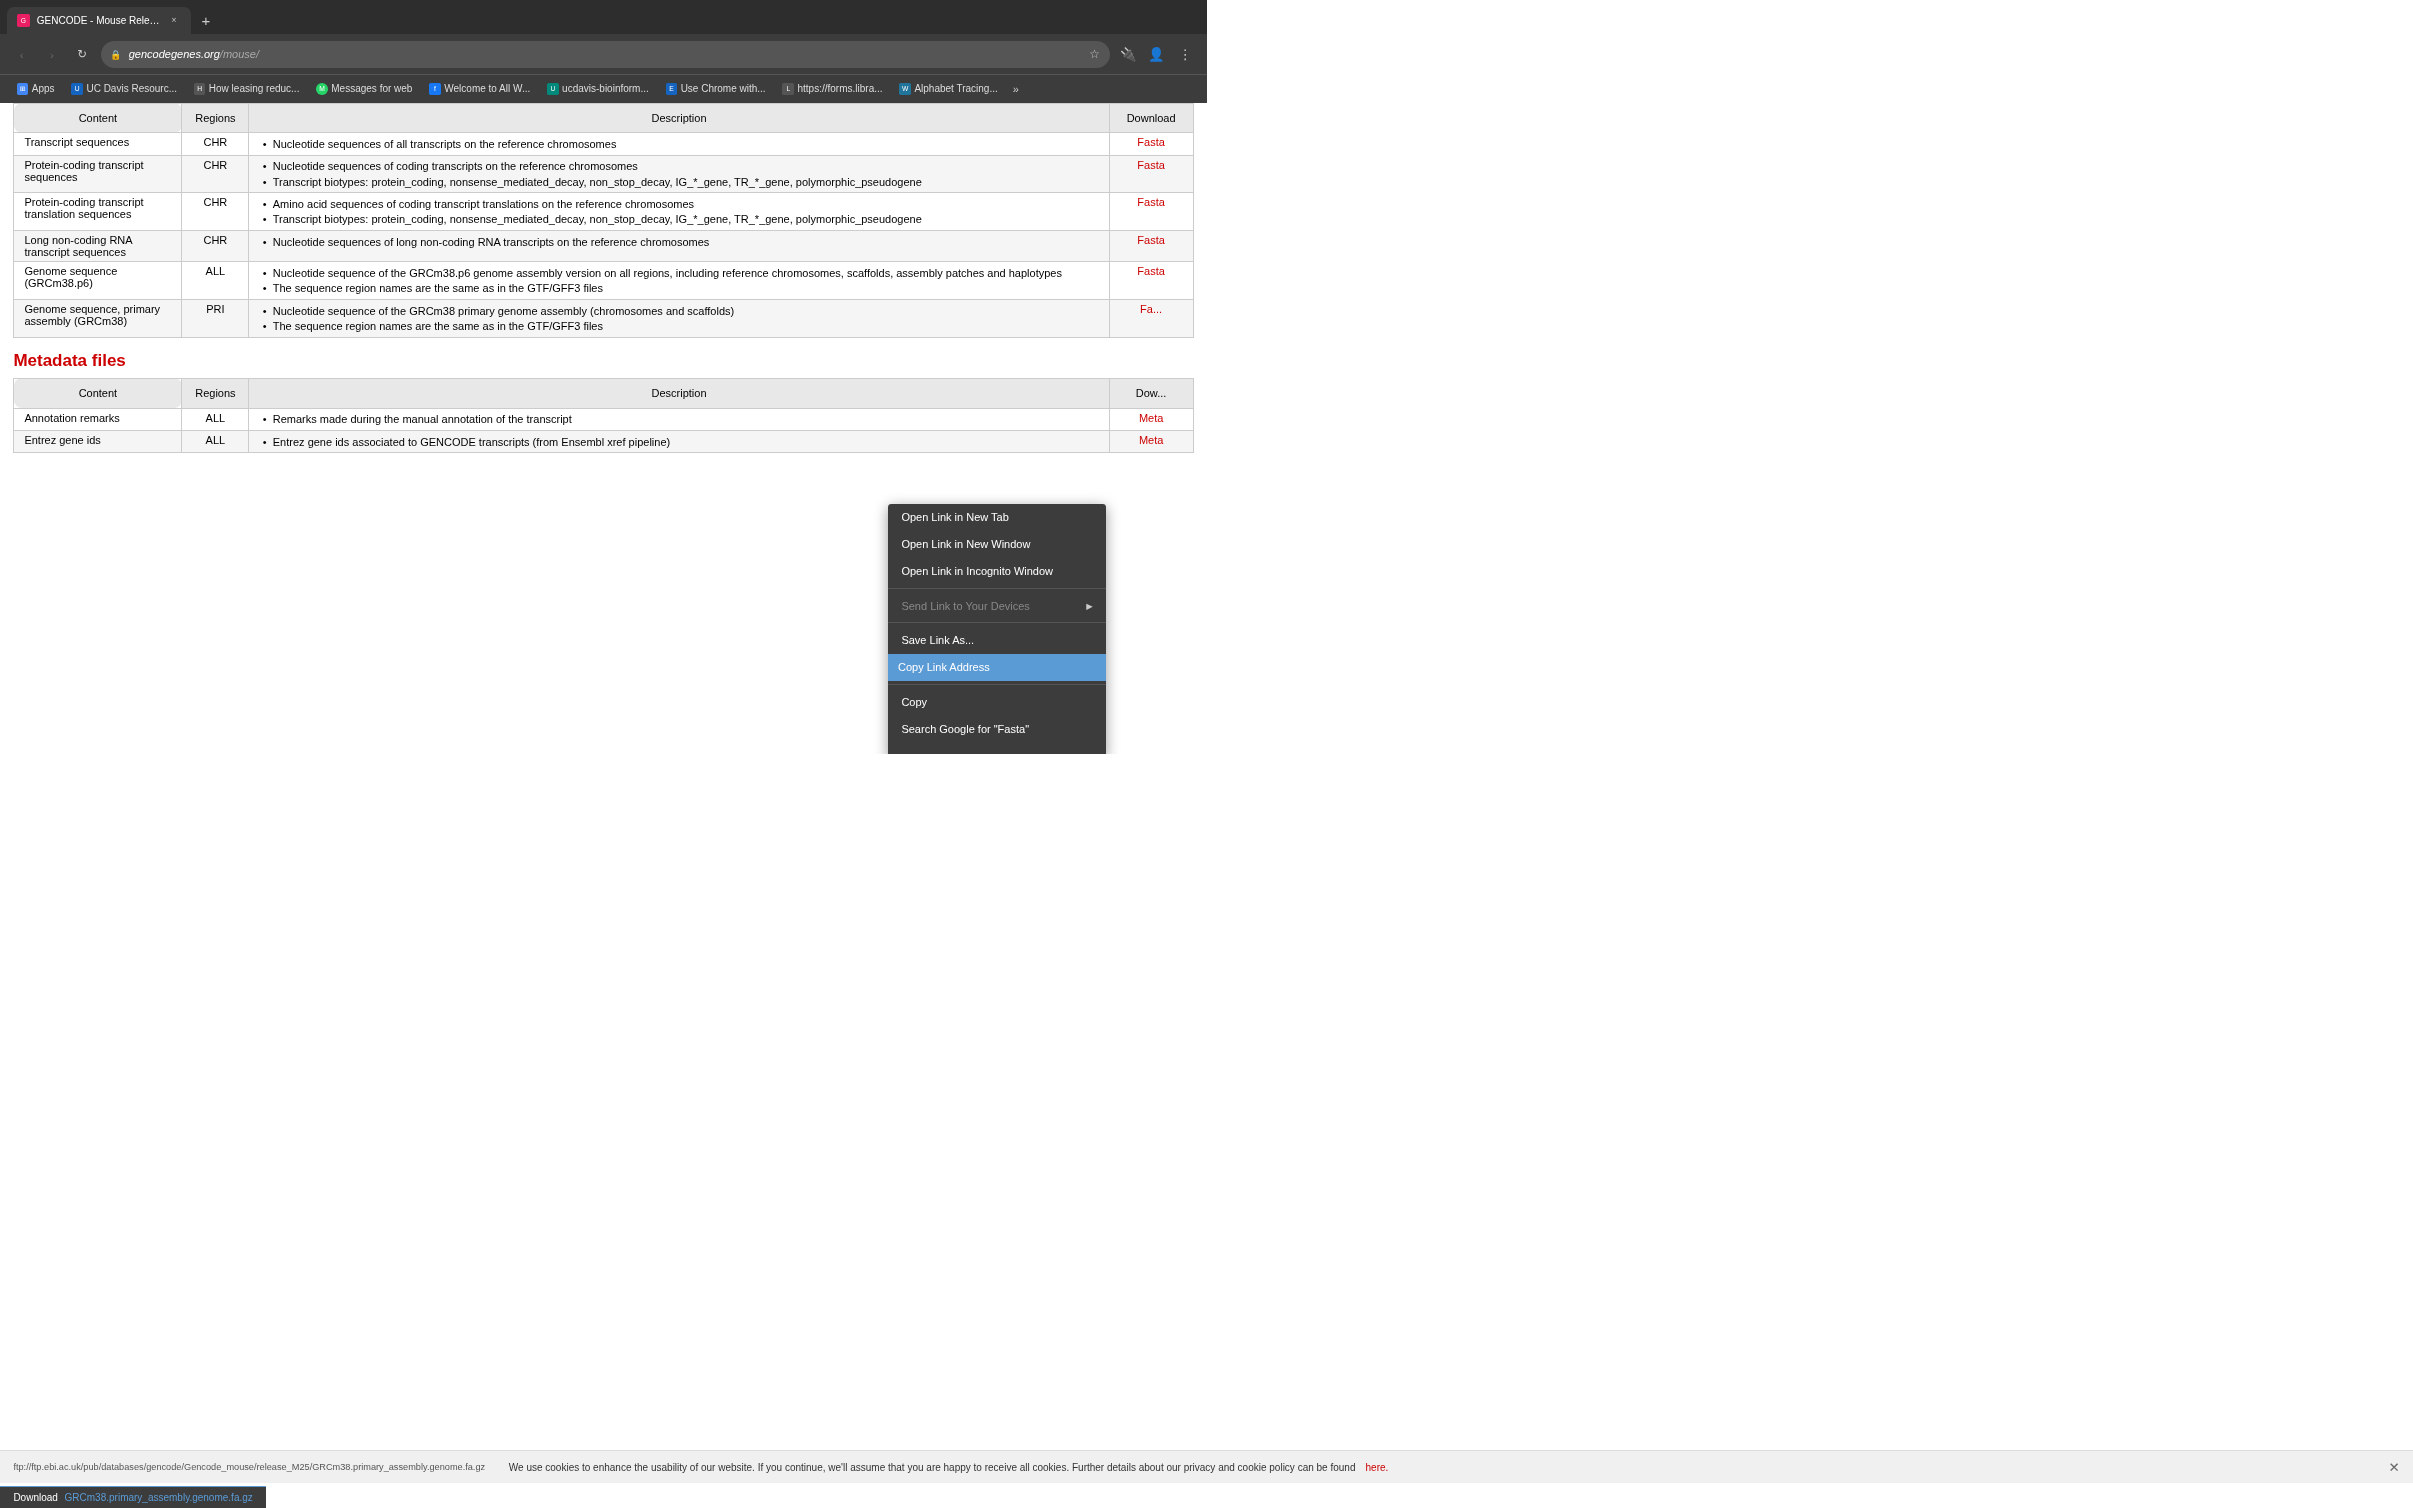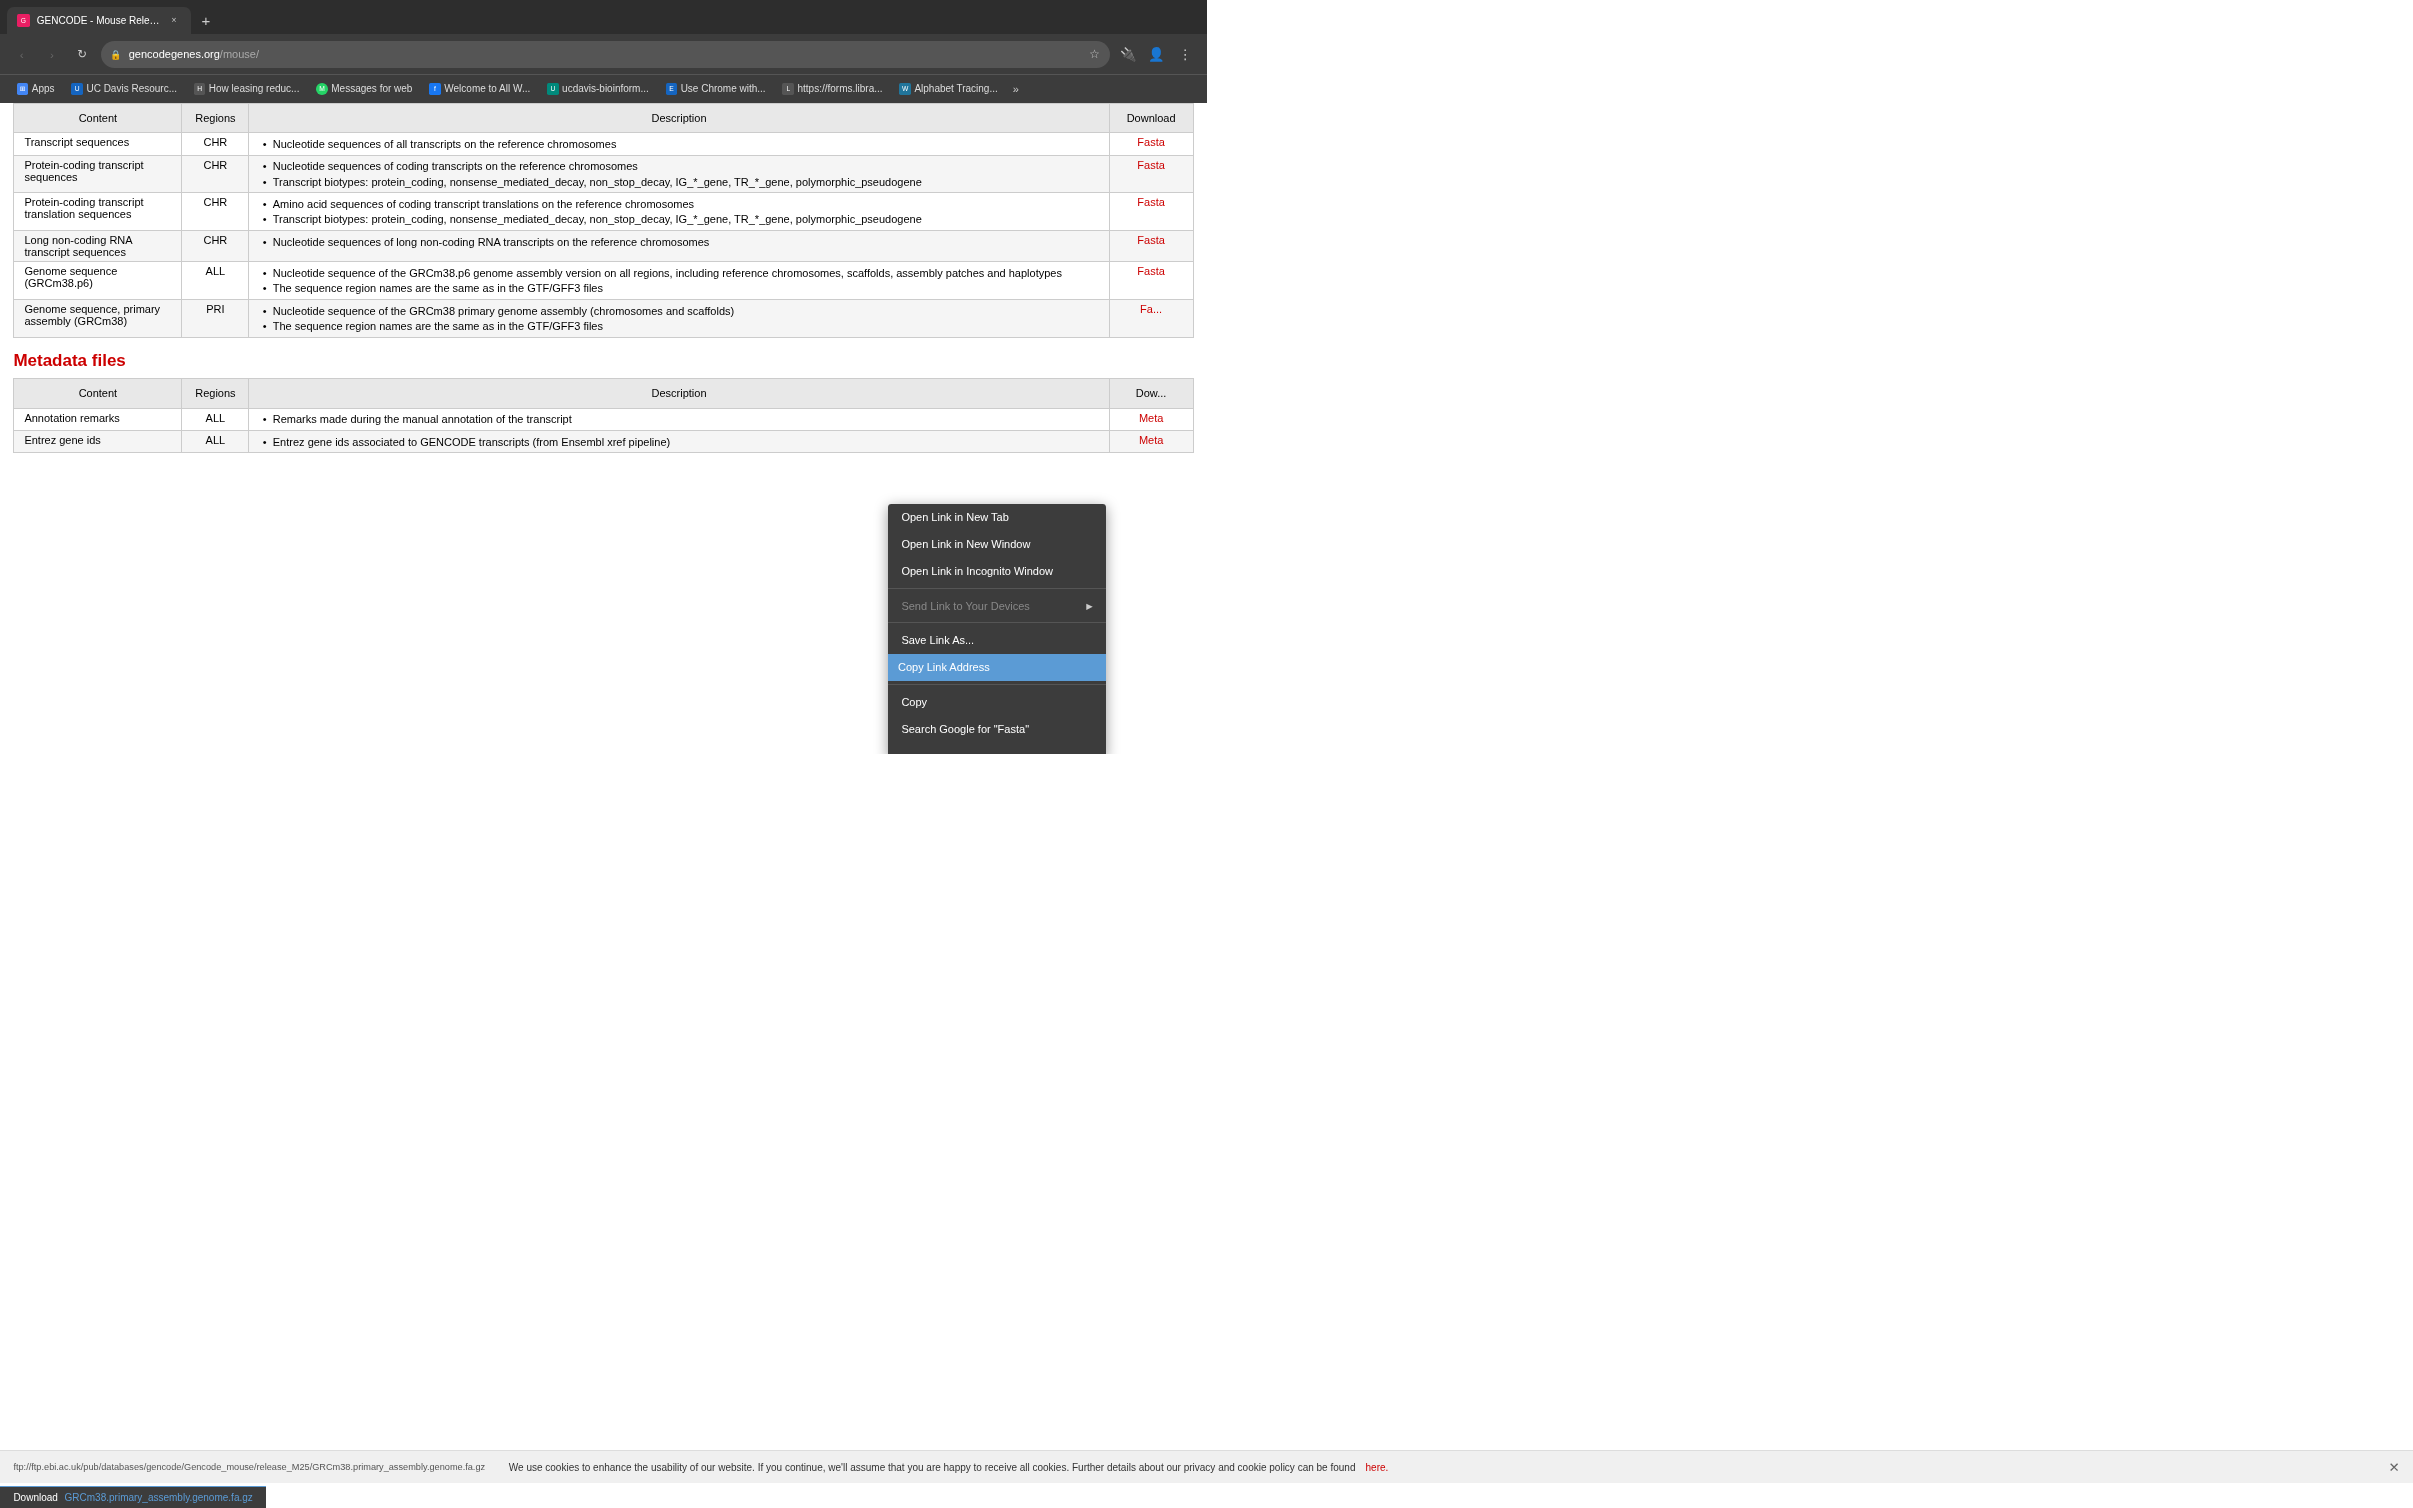--- a/index.html
+++ b/index.html
@@ -12,42 +12,42 @@
     .tab .favicon { width: 13.4px; height: 13.4px; background: #e91e63; border-radius: 1.7px; display: flex; align-items: center; justify-content: center; color: white; font-size: 6.7px; flex-shrink: 0; }
     .tab .tab-title { flex: 1; overflow: hidden; text-overflow: ellipsis; white-space: nowrap; }
     .tab .close-btn { width: 13.4px; height: 13.4px; border-radius: 50%; display: flex; align-items: center; justify-content: center; cursor: pointer; color: #ccc; font-size: 8.4px; }
     .new-tab-btn { width: 23.5px; height: 23.5px; border-radius: 50%; display: flex; align-items: center; justify-content: center; color: #ccc; font-size: 15px; cursor: pointer; margin-left: 3.4px; }
 
     .toolbar { display: flex; align-items: center; background: #3c3c3c; padding: 5px 10px; gap: 6.7px; height: 40px; }
     .nav-btn { width: 23.5px; height: 23.5px; border-radius: 50%; display: flex; align-items: center; justify-content: center; color: #ccc; font-size: 11.7px; cursor: pointer; }
     .nav-btn.disabled { color: #666; }
     .address-bar { flex: 1; display: flex; align-items: center; background: #555; border-radius: 17px; padding: 0 10px; height: 27px; gap: 6.7px; }
     .address-bar .lock-icon { color: #ccc; font-size: 9.2px; }
-    .address-text { color: #fff; font-size: 11px; flex: 1; }
+    .address-text { color: #fff; font-size: 11px; flex: 1; font-style: italic; }
     .address-text .gray { color: #aaa; }
     .star-icon, .extension-icon { color: #ccc; font-size: 11.7px; cursor: pointer; }
     .toolbar-actions { display: flex; gap: 5px; align-items: center; }
     .toolbar-actions span { color: #ccc; font-size: 13.4px; cursor: pointer; width: 23.5px; height: 23.5px; display: flex; align-items: center; justify-content: center; border-radius: 50%; }
 
     
     .bookmarks-bar { background: #3c3c3c; border-top: 0.8px solid #555; padding: 3.4px 10px; display: flex; align-items: center; gap: 3.4px; height: 28.5px; overflow: hidden; }
     .bookmark-item { display: flex; align-items: center; gap: 3.4px; padding: 1.7px 6.7px; border-radius: 3.4px; cursor: pointer; color: #ddd; font-size: 10px; white-space: nowrap; }
     .bookmark-favicon { width: 11.7px; height: 11.7px; border-radius: 1.7px; background: #888; flex-shrink: 0; display: flex; align-items: center; justify-content: center; font-size: 6.7px; color: white; }
     .bookmark-more { color: #ccc; padding: 1.7px 5px; cursor: pointer; }
 
     
     .data-table { width: 100%; border-collapse: collapse; font-size: 11px; }
     .data-table th { background: #e8e8e8; padding: 8.4px 10px; text-align: center; border: 0.8px solid #ccc; font-weight: normal; }
     .data-table td { padding: 3px 10px; border: 0.8px solid #ccc; vertical-align: top; }
     .data-table tr:nth-child(even) { background: #f5f5f5; }
     .data-table tr:nth-child(odd) { background: #fff; }
     .fasta-link { color: #cc0000; text-decoration: none; cursor: pointer; }
     .meta-link { color: #cc0000; text-decoration: none; cursor: pointer; }
 
-    .content-col { width: 168px; }
+    .content-col { width: 168px; border-radius: 8px; }
     .regions-col { width: 67px; text-align: center; }
     .download-col { width: 84px; text-align: center; }
 
     .bullet-list { list-style: none; padding: 0; }
     .bullet-list li { padding: 1.7px 0; padding-left: 13.4px; position: relative; }
     .bullet-list li::before { content: "•"; position: absolute; left: 3.4px; }
 
     .section-header { color: #cc0000; font-size: 17px; font-weight: bold; padding: 13.4px 0 6.7px; }
 
     

